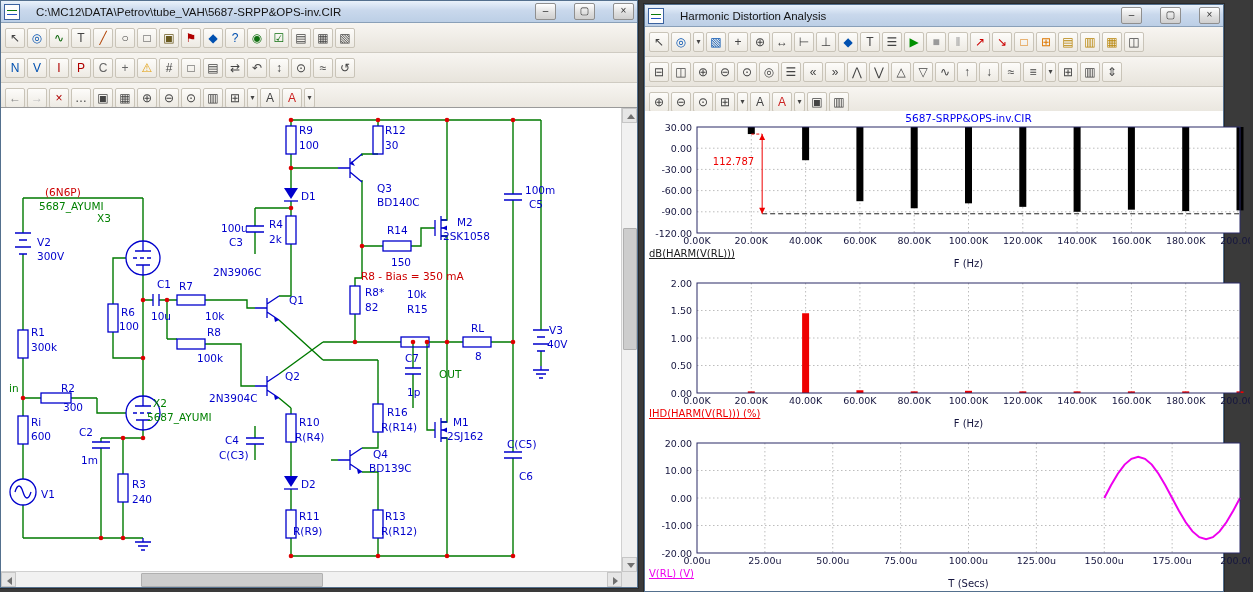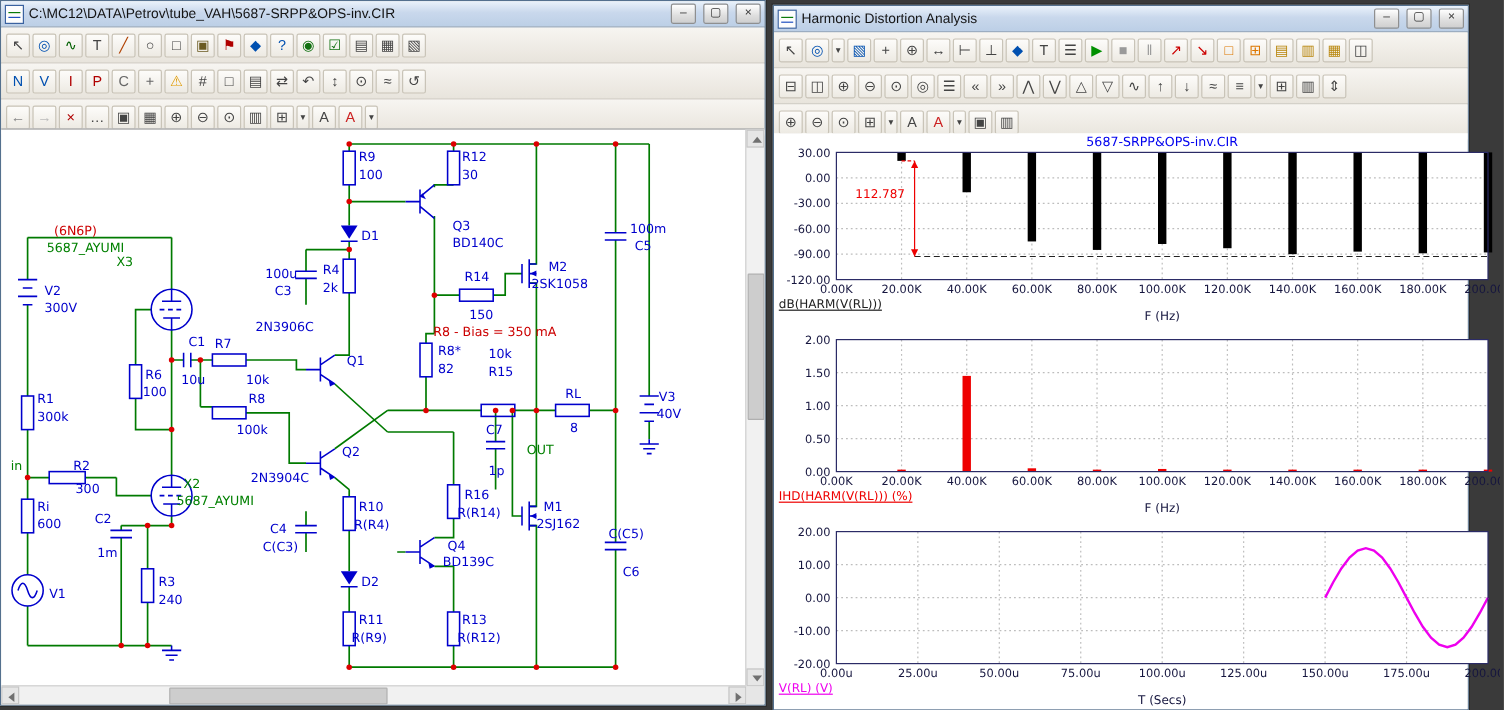--- a/index.html
+++ b/index.html
@@ -1,18 +1,18 @@
 <!DOCTYPE html>
 <html><head>
 <meta charset="utf-8">
 <style>
   html,body{margin:0;padding:0;background:#3a3a3a;font-family:"Liberation Sans",sans-serif;}
   #desktop{position:relative;width:1253px;height:592px;overflow:hidden;background:#3a3a3a;}
   .win{position:absolute;background:#ece9e3;border:1px solid #54708e;box-shadow:0 0 0 1px #2a2a2a;box-sizing:border-box;}
-  .titlebar{height:21px;display:flex;align-items:center;background:linear-gradient(#eaf2fb,#c9d8ec 45%,#bccfe6);border-bottom:1px solid #8aa0b8;padding:0 3px;gap:4px;}
+  .titlebar{height:21px;display:flex;align-items:center;background:linear-gradient(#eaf2fb,#c9d8ec 45%,#bccfe6);border-bottom:1px solid #8aa0b8;padding:0 3px;gap:16px;}
   .title{font-size:11.5px;color:#141414;white-space:nowrap;overflow:hidden;flex:1;}
   .winbtn{width:19px;height:15px;font-size:10px;line-height:14px;text-align:center;background:linear-gradient(#ffffff,#dedede 60%,#cfcfcf);border:1px solid #8f8f8f;border-radius:2px;margin-left:2px;color:#333;cursor:default;}
   .wicon{width:14px;height:14px;border:1px solid #3a62a0;background:#fdfdfd;position:relative;flex:0 0 auto;}
   .wicon::after{content:"";position:absolute;left:2px;top:2px;right:2px;bottom:2px;background:
     linear-gradient(#0a7a0a,#0a7a0a) 0 3px/100% 1px no-repeat,
     linear-gradient(#2050c0,#2050c0) 0 7px/100% 1px no-repeat;}
   .toolbar{height:27px;display:flex;align-items:center;padding:1px 3px;background:linear-gradient(#f7f5f1,#e8e4dc);border-bottom:1px solid #cfcbc2;overflow:hidden;}
   .tbtn{width:20px;height:20px;margin:0 1px;display:flex;align-items:center;justify-content:center;font-size:12px;color:#444;background:linear-gradient(#fdfcfa,#edeae3);border:1px solid #c9c4b8;border-radius:2px;box-sizing:border-box;cursor:default;}
   .tbtn.narrow{width:11px;font-size:8px;}
   .canvas{position:relative;background:#ffffff;border-top:1px solid #9a9a9a;overflow:hidden;}

